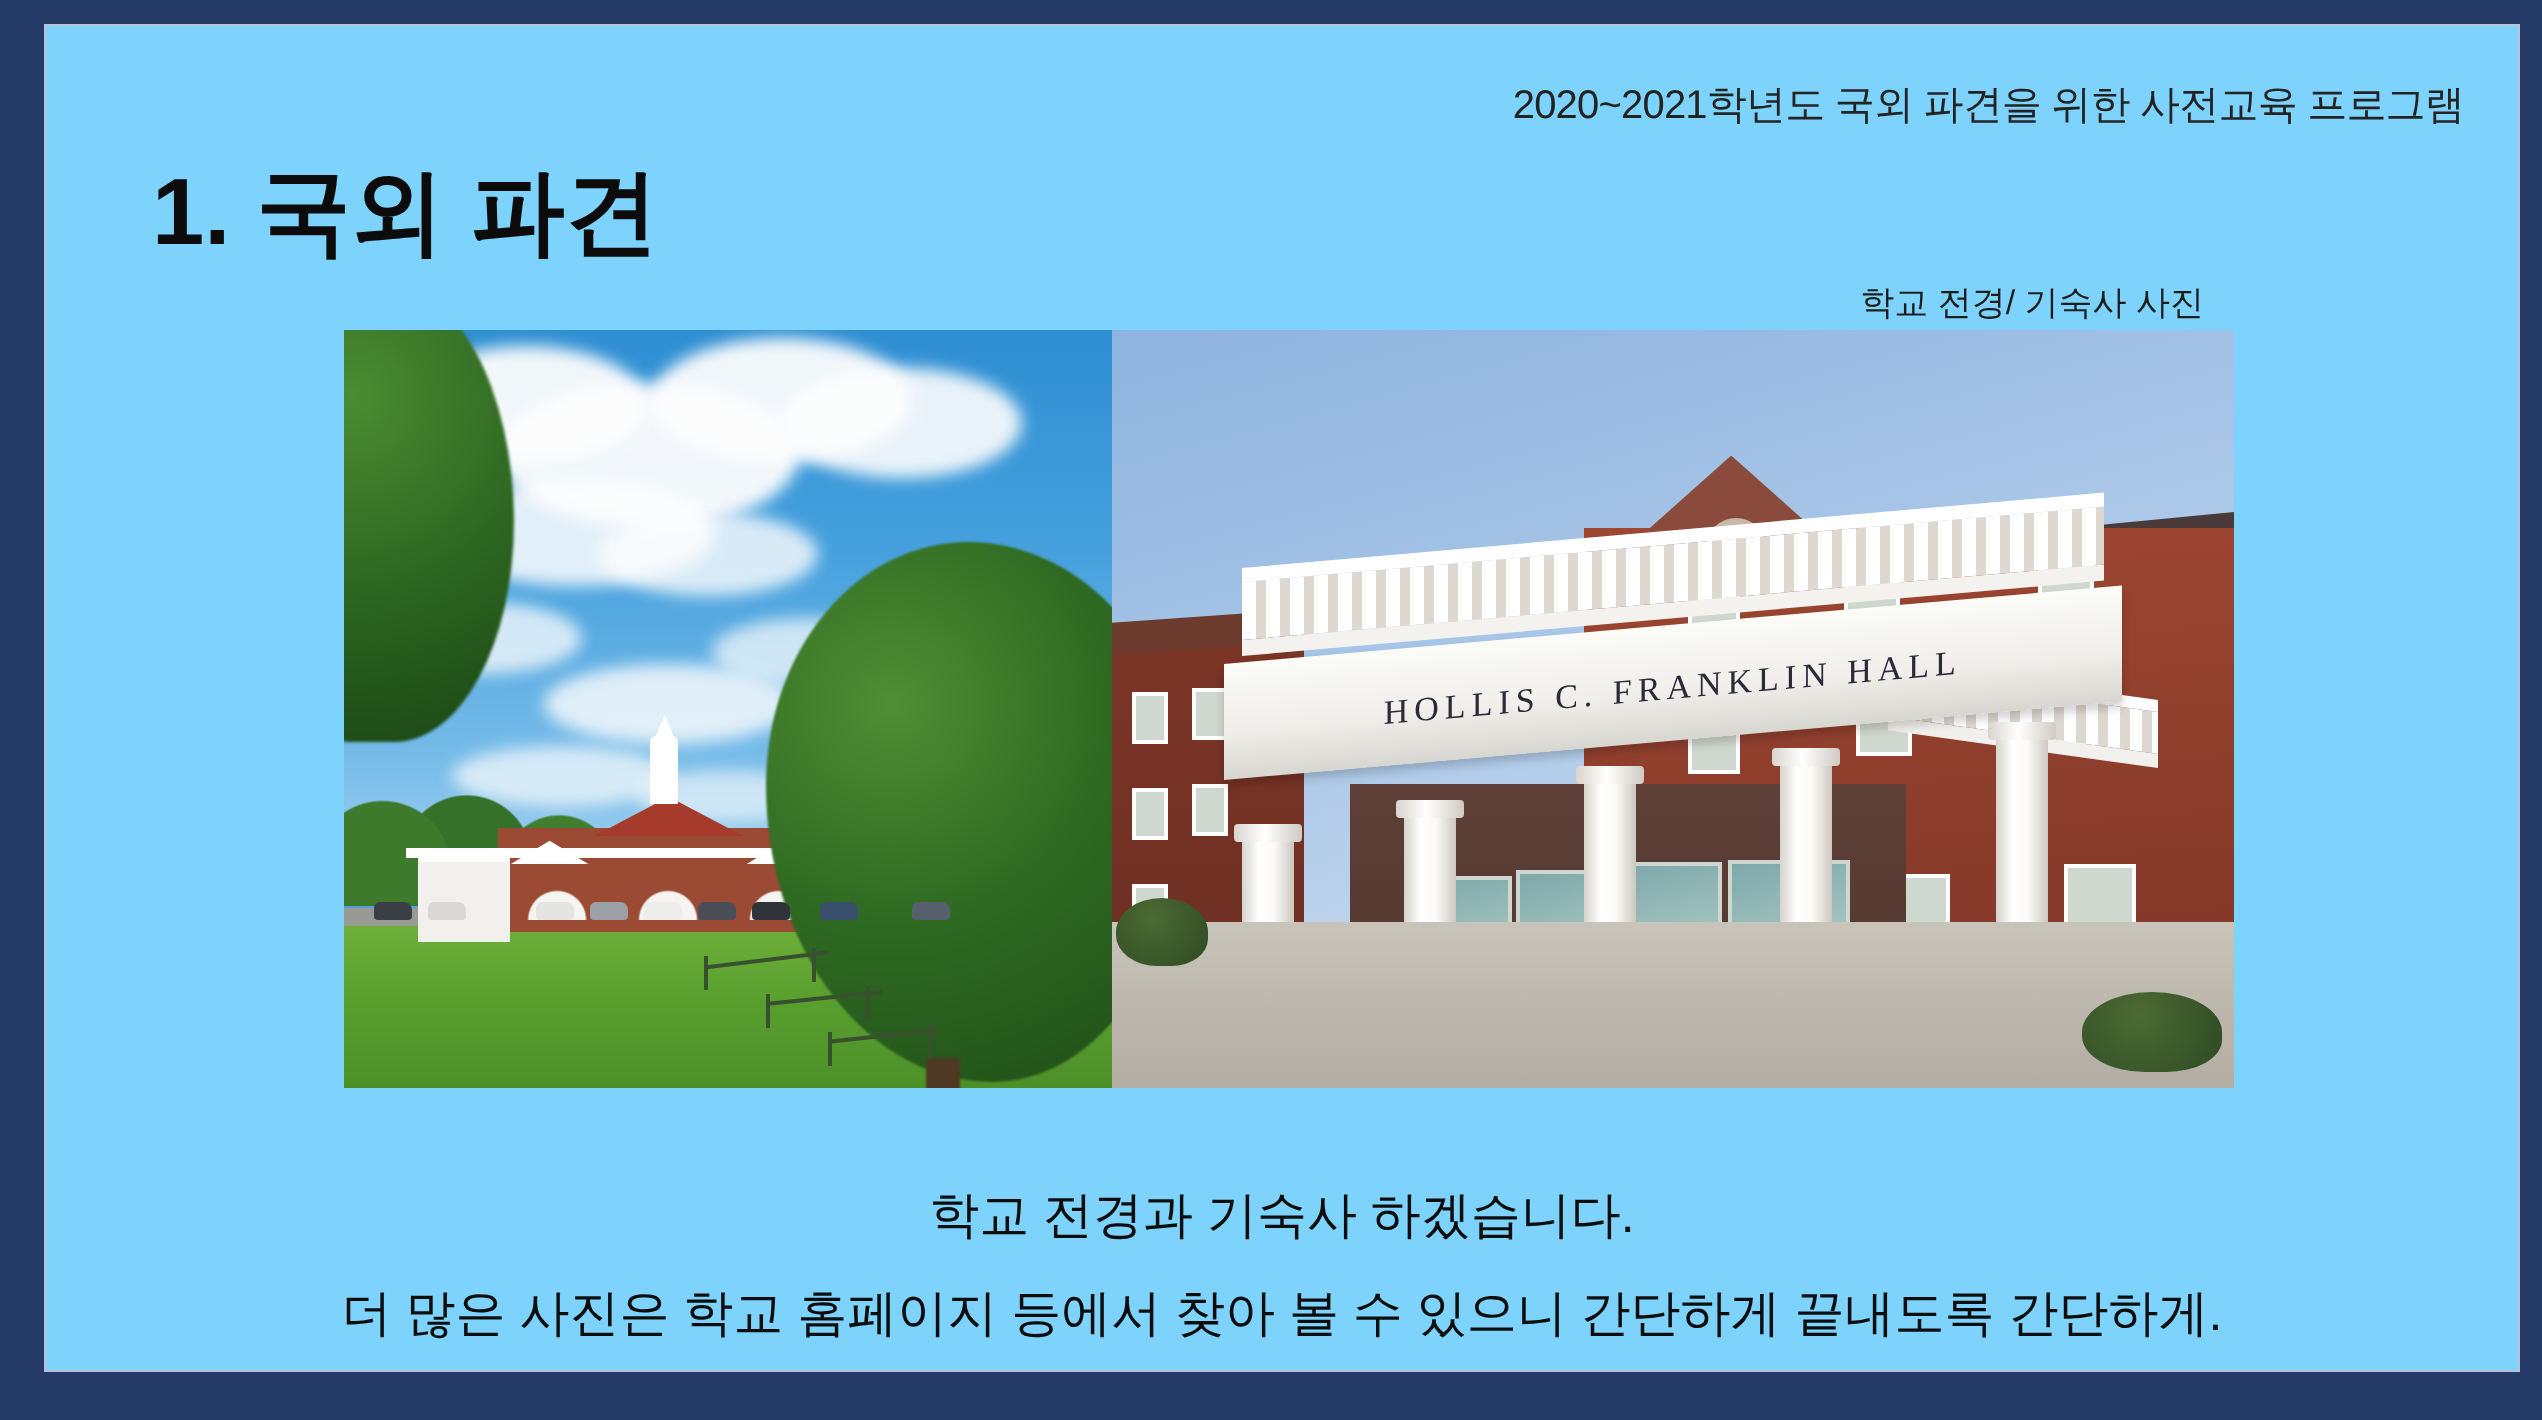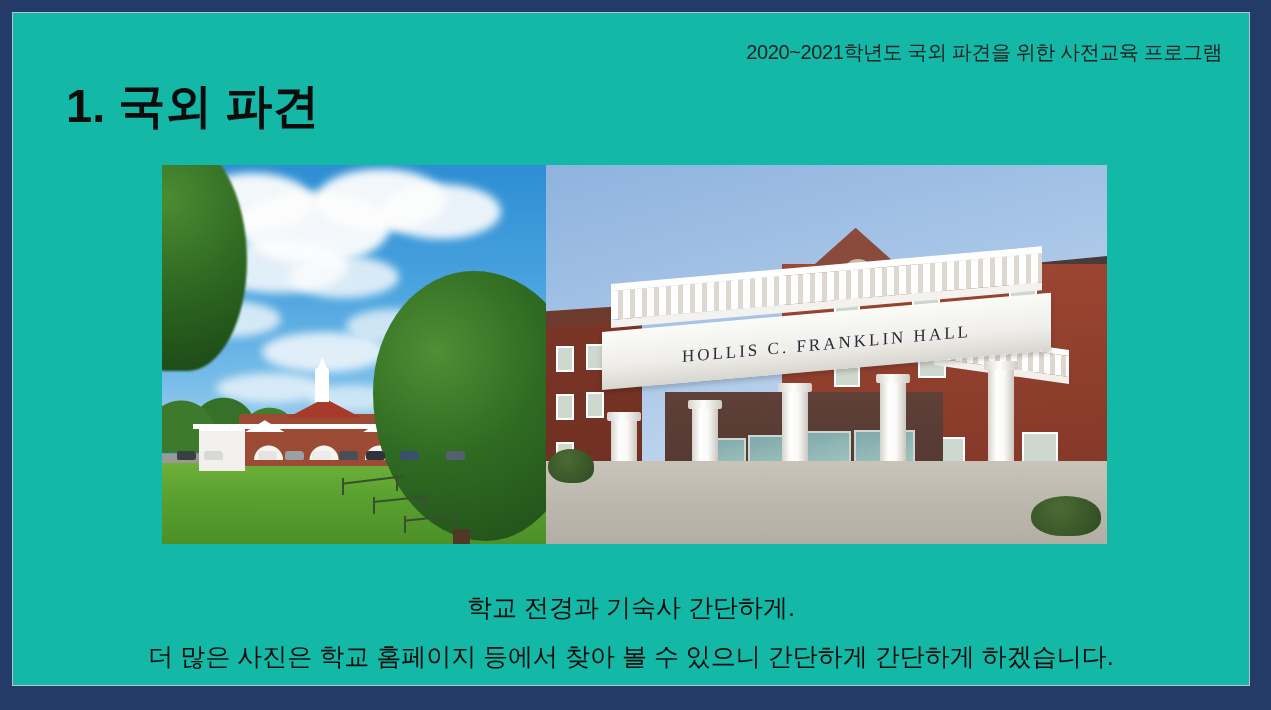--- a/index.html
+++ b/index.html
@@ -15,25 +15,25 @@
     position: relative;
     width: 1271px;
     height: 710px;
     background: #243a67;
     overflow: hidden;
   }
 
   
   .canvas {
     position: absolute;
-    left: 13px;
+    left: 23px;
     top: 13px;
     width: 1236px;
     height: 672px;
-    background: #14b8a6;
+    background: #7dd3fc;
     box-shadow: 0 0 0 1px #b9c2d4;
   }
 
   
   .header-line {
     position: absolute;
     right: 27px;
     top: 26px;
     font-size: 20px;
     letter-spacing: -0.4px;
@@ -366,20 +366,21 @@
 </head>
 <body>
 
 <div class="slide">
   <div class="canvas">
 
     <div class="header-line">2020~2021학년도 국외 파견을 위한 사전교육 프로그램</div>
 
     <div class="page-title">1. 국외 파견</div>
 
+    <div class="photo-caption">학교 전경/ 기숙사 사진</div>
 
     <div class="photo-strip">
 
       <div class="photo photo-left">
         <div class="sky-l"></div>
         <div class="cloud cl1"></div>
         <div class="cloud cl2"></div>
         <div class="cloud cl3"></div>
         <div class="cloud cl4"></div>
         <div class="cloud cl5"></div>
@@ -478,17 +479,17 @@
           <div class="column" style="left:62%; height:80%;"></div>
           <div class="column" style="left:86%; height:86%;"></div>
         </div>
 
         <div class="plaza"></div>
         <div class="shrub" style="left:2px;bottom:16%;width:46px;height:34px;"></div>
         <div class="shrub" style="right:6px;bottom:2%;width:70px;height:40px;"></div>
       </div>
     </div>
 
-    <div class="body-line body-1">학교 전경과 기숙사 간단하게.</div>
-    <div class="body-line body-2">더 많은 사진은 학교 홈페이지 등에서 찾아 볼 수 있으니 간단하게 간단하게 하겠습니다.</div>
+    <div class="body-line body-1">학교 전경과 기숙사 하겠습니다.</div>
+    <div class="body-line body-2">더 많은 사진은 학교 홈페이지 등에서 찾아 볼 수 있으니 간단하게 끝내도록 간단하게.</div>
 
   </div>
 </div>
 
 </body></html>

